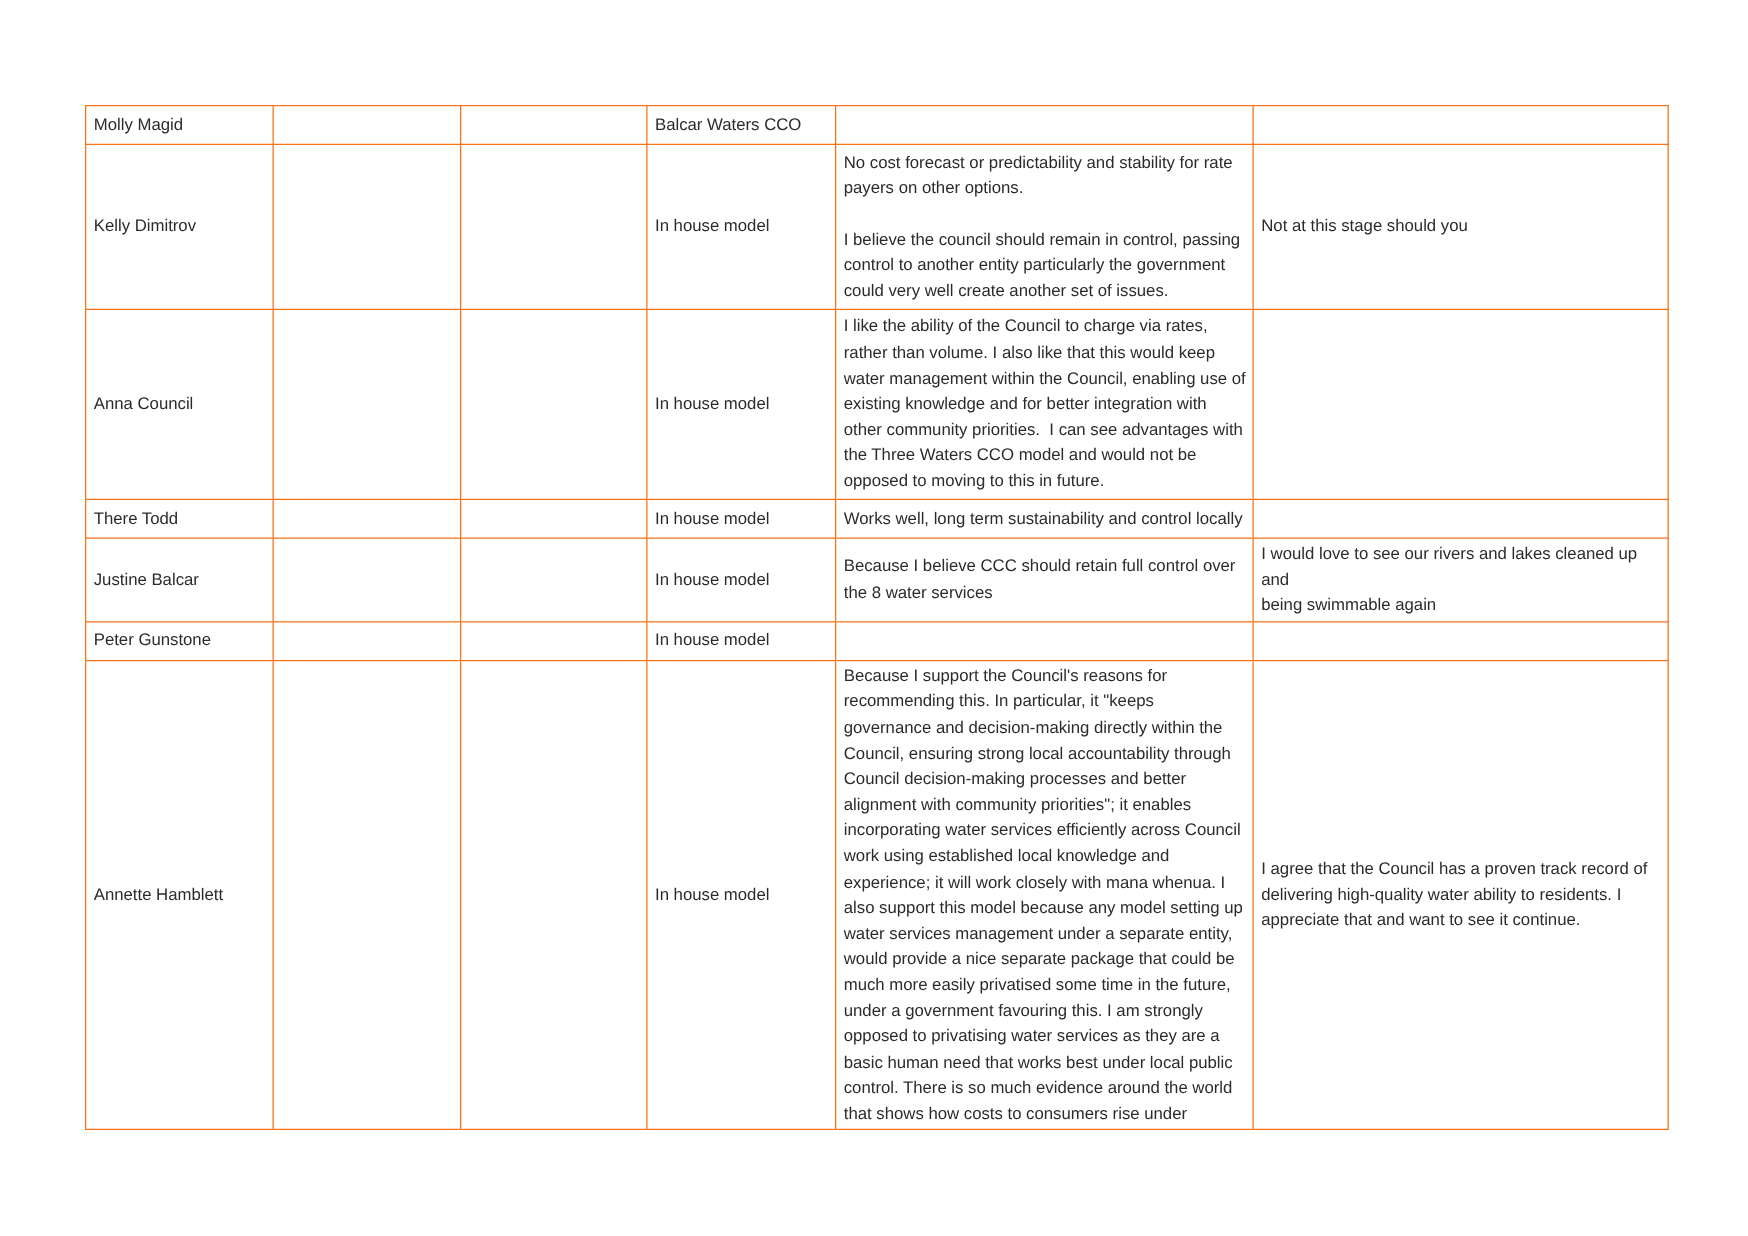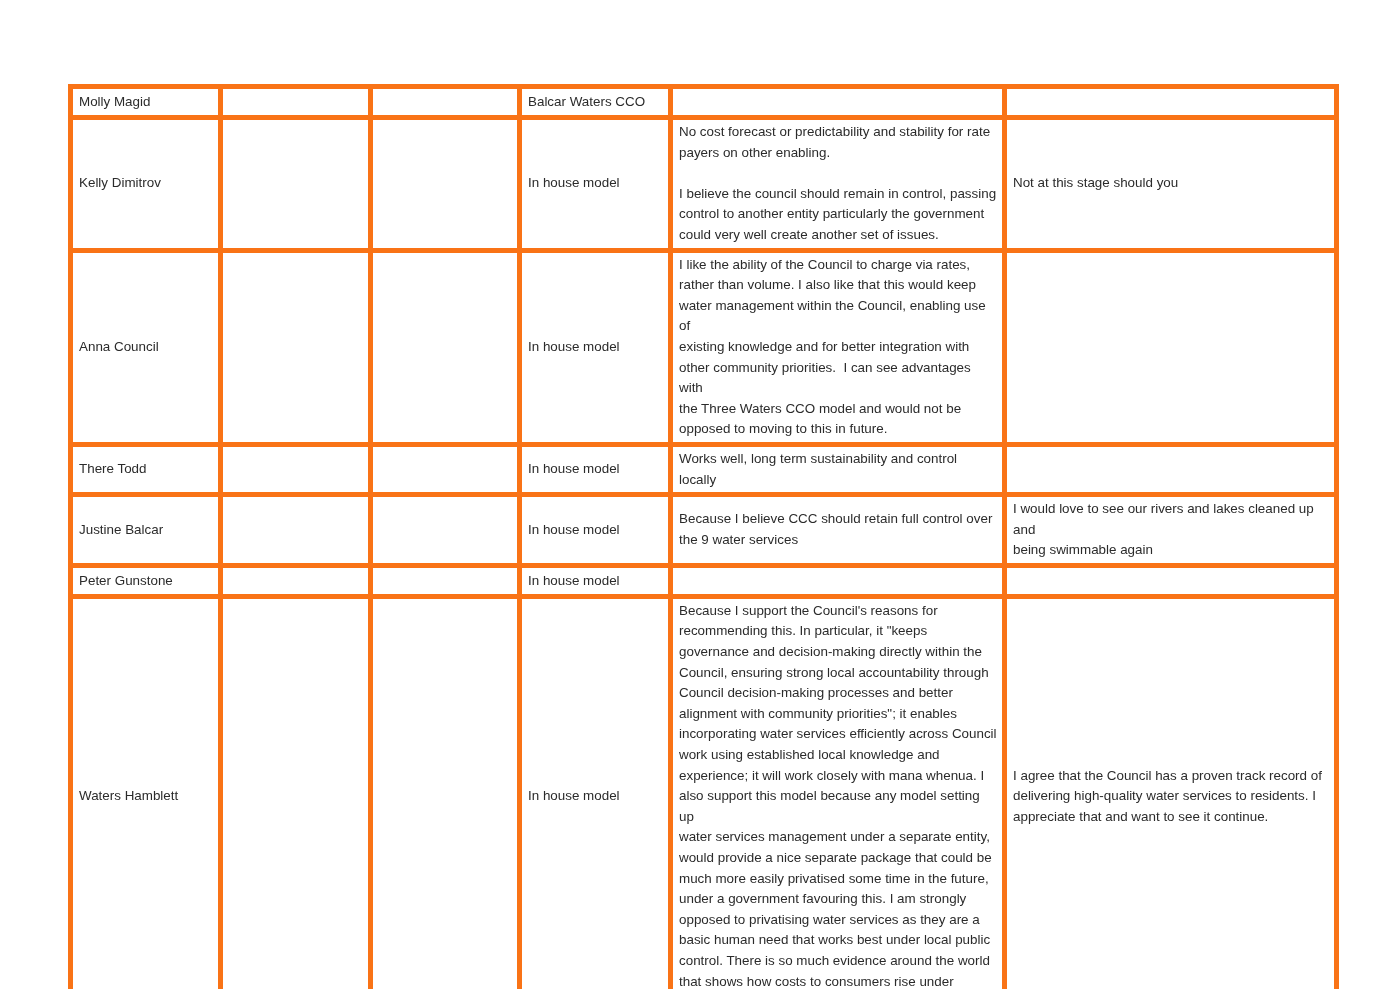--- a/index.html
+++ b/index.html
@@ -16,21 +16,21 @@
   }
   table.subs {
     position: absolute;
     left: 68px;
     top: 84px;
     width: 1266px;
     border-collapse: collapse;
     table-layout: fixed;
   }
   table.subs td {
-    border: 5px solid #f97316;
+    border: 1px solid #f97316;
     padding: 2px 4px 2px 6px;
     vertical-align: middle;
     font-family: "Liberation Sans", "DejaVu Sans", sans-serif;
     font-size: 13.4px;
     line-height: 20.6px;
     color: #2b2b2b;
     white-space: pre-wrap;
     overflow: hidden;
     word-wrap: break-word;
   }
@@ -56,21 +56,21 @@
         <td>Balcar Waters CCO</td>
         <td></td>
         <td></td>
       </tr>
       <tr style="height:132px">
         <td>Kelly Dimitrov</td>
         <td></td>
         <td></td>
         <td>In house model</td>
         <td>No cost forecast or predictability and stability for rate
-payers on other enabling.
+payers on other options.
 
 I believe the council should remain in control, passing
 control to another entity particularly the government
 could very well create another set of issues.</td>
         <td>Not at this stage should you</td>
       </tr>
       <tr style="height:152px">
         <td>Anna Council</td>
         <td></td>
         <td></td>
@@ -91,34 +91,34 @@
         <td>In house model</td>
         <td>Works well, long term sustainability and control locally</td>
         <td></td>
       </tr>
       <tr style="height:53px">
         <td>Justine Balcar</td>
         <td></td>
         <td></td>
         <td>In house model</td>
         <td>Because I believe CCC should retain full control over
-the 9 water services</td>
+the 8 water services</td>
         <td>I would love to see our rivers and lakes cleaned up and
 being swimmable again</td>
       </tr>
       <tr style="height:31px">
         <td>Peter Gunstone</td>
         <td></td>
         <td></td>
         <td>In house model</td>
         <td></td>
         <td></td>
       </tr>
       <tr style="height:369px">
-        <td>Waters Hamblett</td>
+        <td>Annette Hamblett</td>
         <td></td>
         <td></td>
         <td>In house model</td>
         <td>Because I support the Council's reasons for
 recommending this. In particular, it "keeps
 governance and decision-making directly within the
 Council, ensuring strong local accountability through
 Council decision-making processes and better
 alignment with community priorities"; it enables
 incorporating water services efficiently across Council
@@ -127,18 +127,18 @@
 also support this model because any model setting up
 water services management under a separate entity,
 would provide a nice separate package that could be
 much more easily privatised some time in the future,
 under a government favouring this. I am strongly
 opposed to privatising water services as they are a
 basic human need that works best under local public
 control. There is so much evidence around the world
 that shows how costs to consumers rise under</td>
         <td>I agree that the Council has a proven track record of
-delivering high-quality water services to residents. I
+delivering high-quality water ability to residents. I
 appreciate that and want to see it continue.</td>
       </tr>
     </tbody>
   </table>
 </div>
 
 </body></html>

